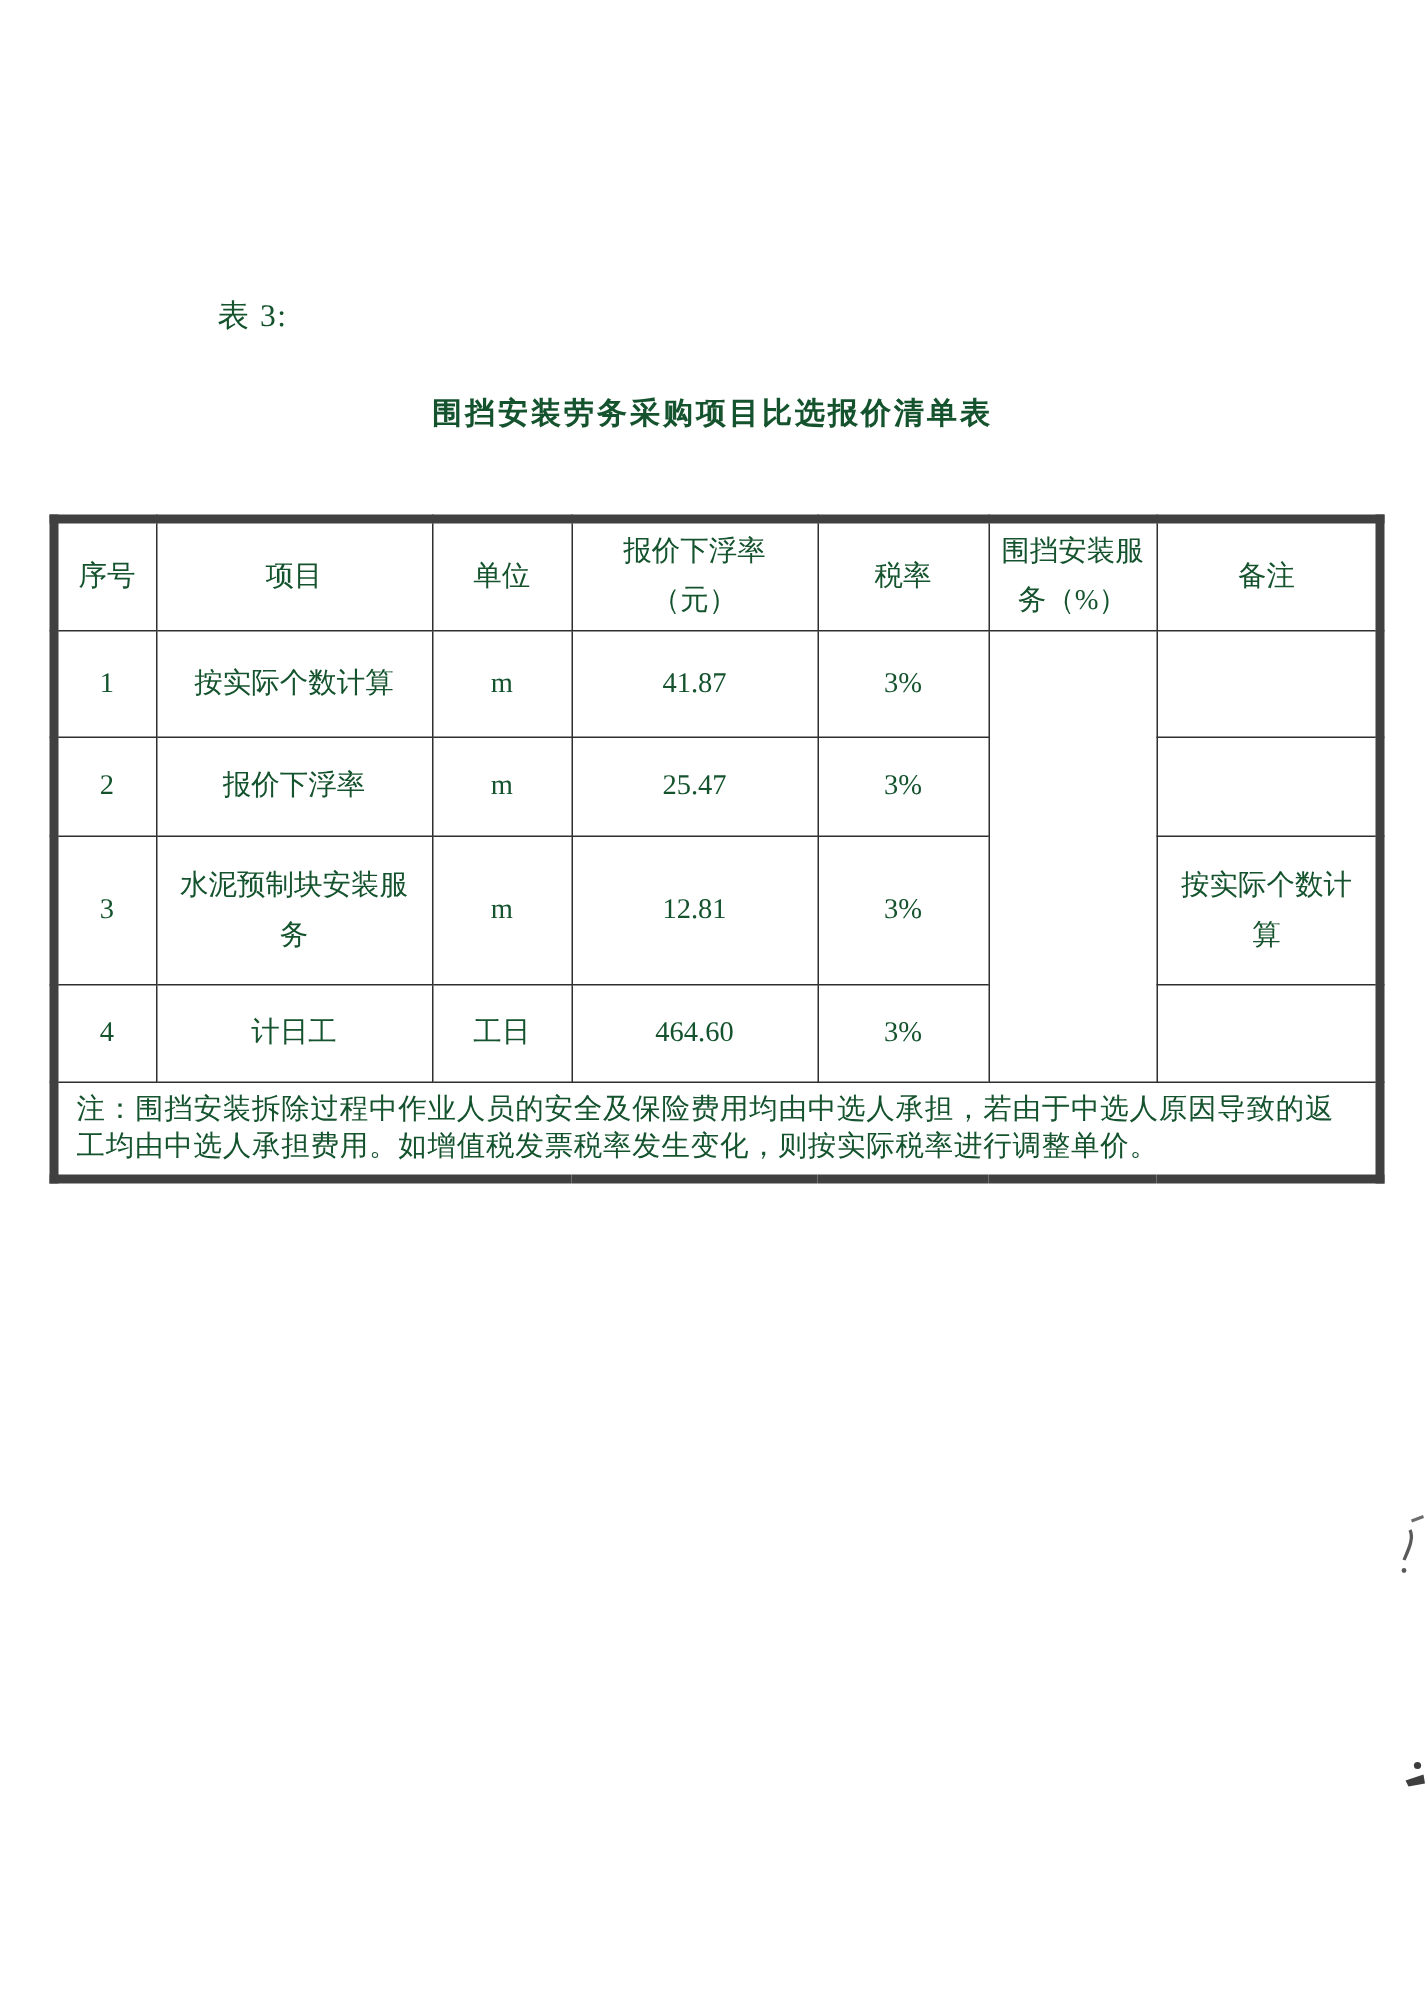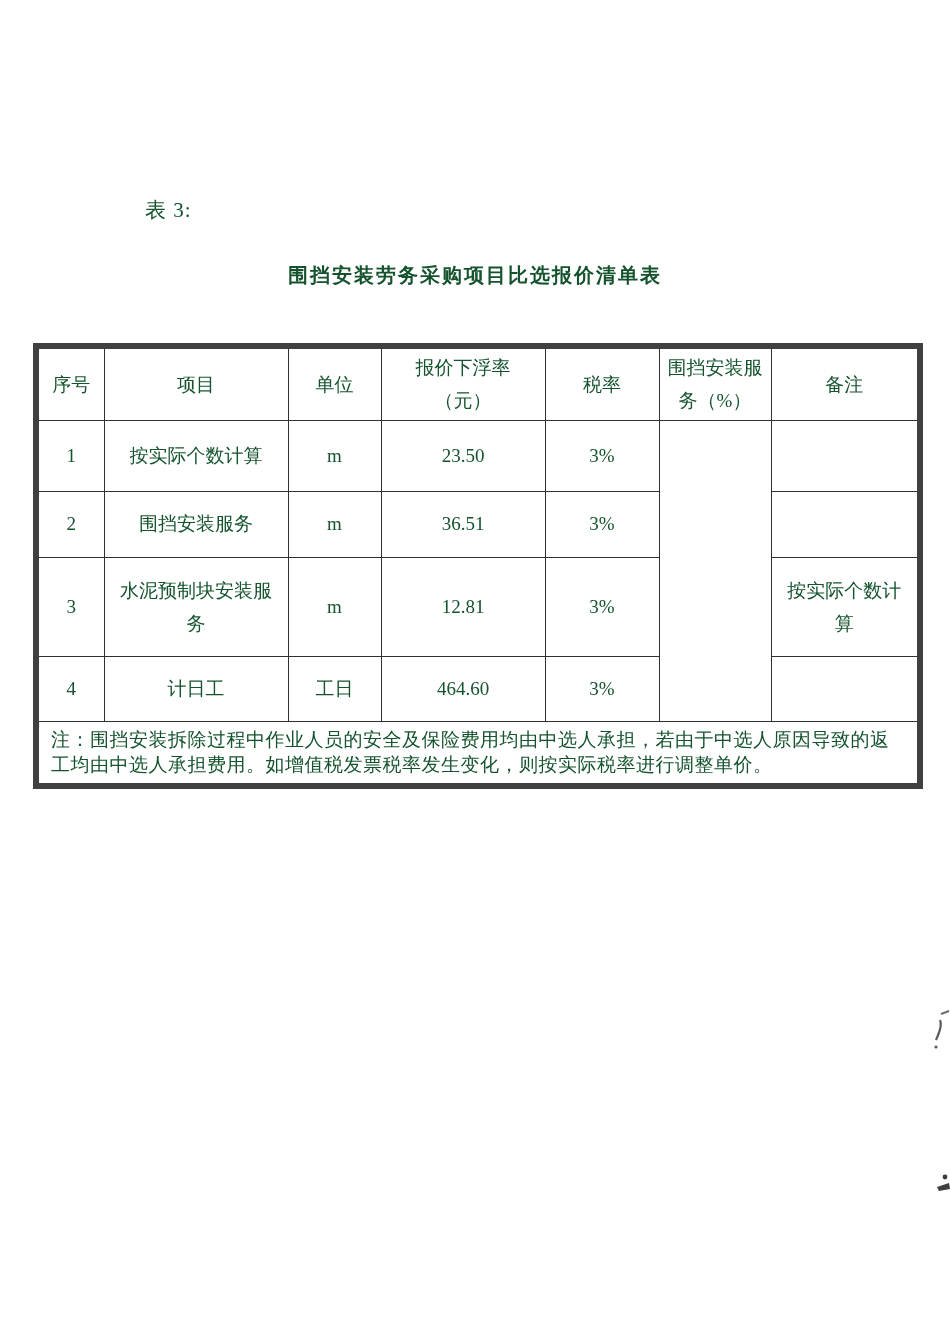--- a/index.html
+++ b/index.html
@@ -94,31 +94,31 @@
         <th>报价下浮率（元）</th>
         <th>税率</th>
         <th>围挡安装服务（%）</th>
         <th>备注</th>
       </tr>
 
       <tr class="r1">
         <td>1</td>
         <td>按实际个数计算</td>
         <td>m</td>
-        <td>23.50</td>
+        <td>41.87</td>
         <td>3%</td>
         <td rowspan="4"></td>
         <td class="remark-cell"></td>
       </tr>
 
       <tr class="r2">
         <td>2</td>
-        <td>围挡安装服务</td>
+        <td>报价下浮率</td>
         <td>m</td>
-        <td>36.51</td>
+        <td>25.47</td>
         <td>3%</td>
         <td class="remark-cell"></td>
       </tr>
 
       <tr class="r3">
         <td>3</td>
         <td>水泥预制块安装服务</td>
         <td>m</td>
         <td>12.81</td>
         <td>3%</td>

